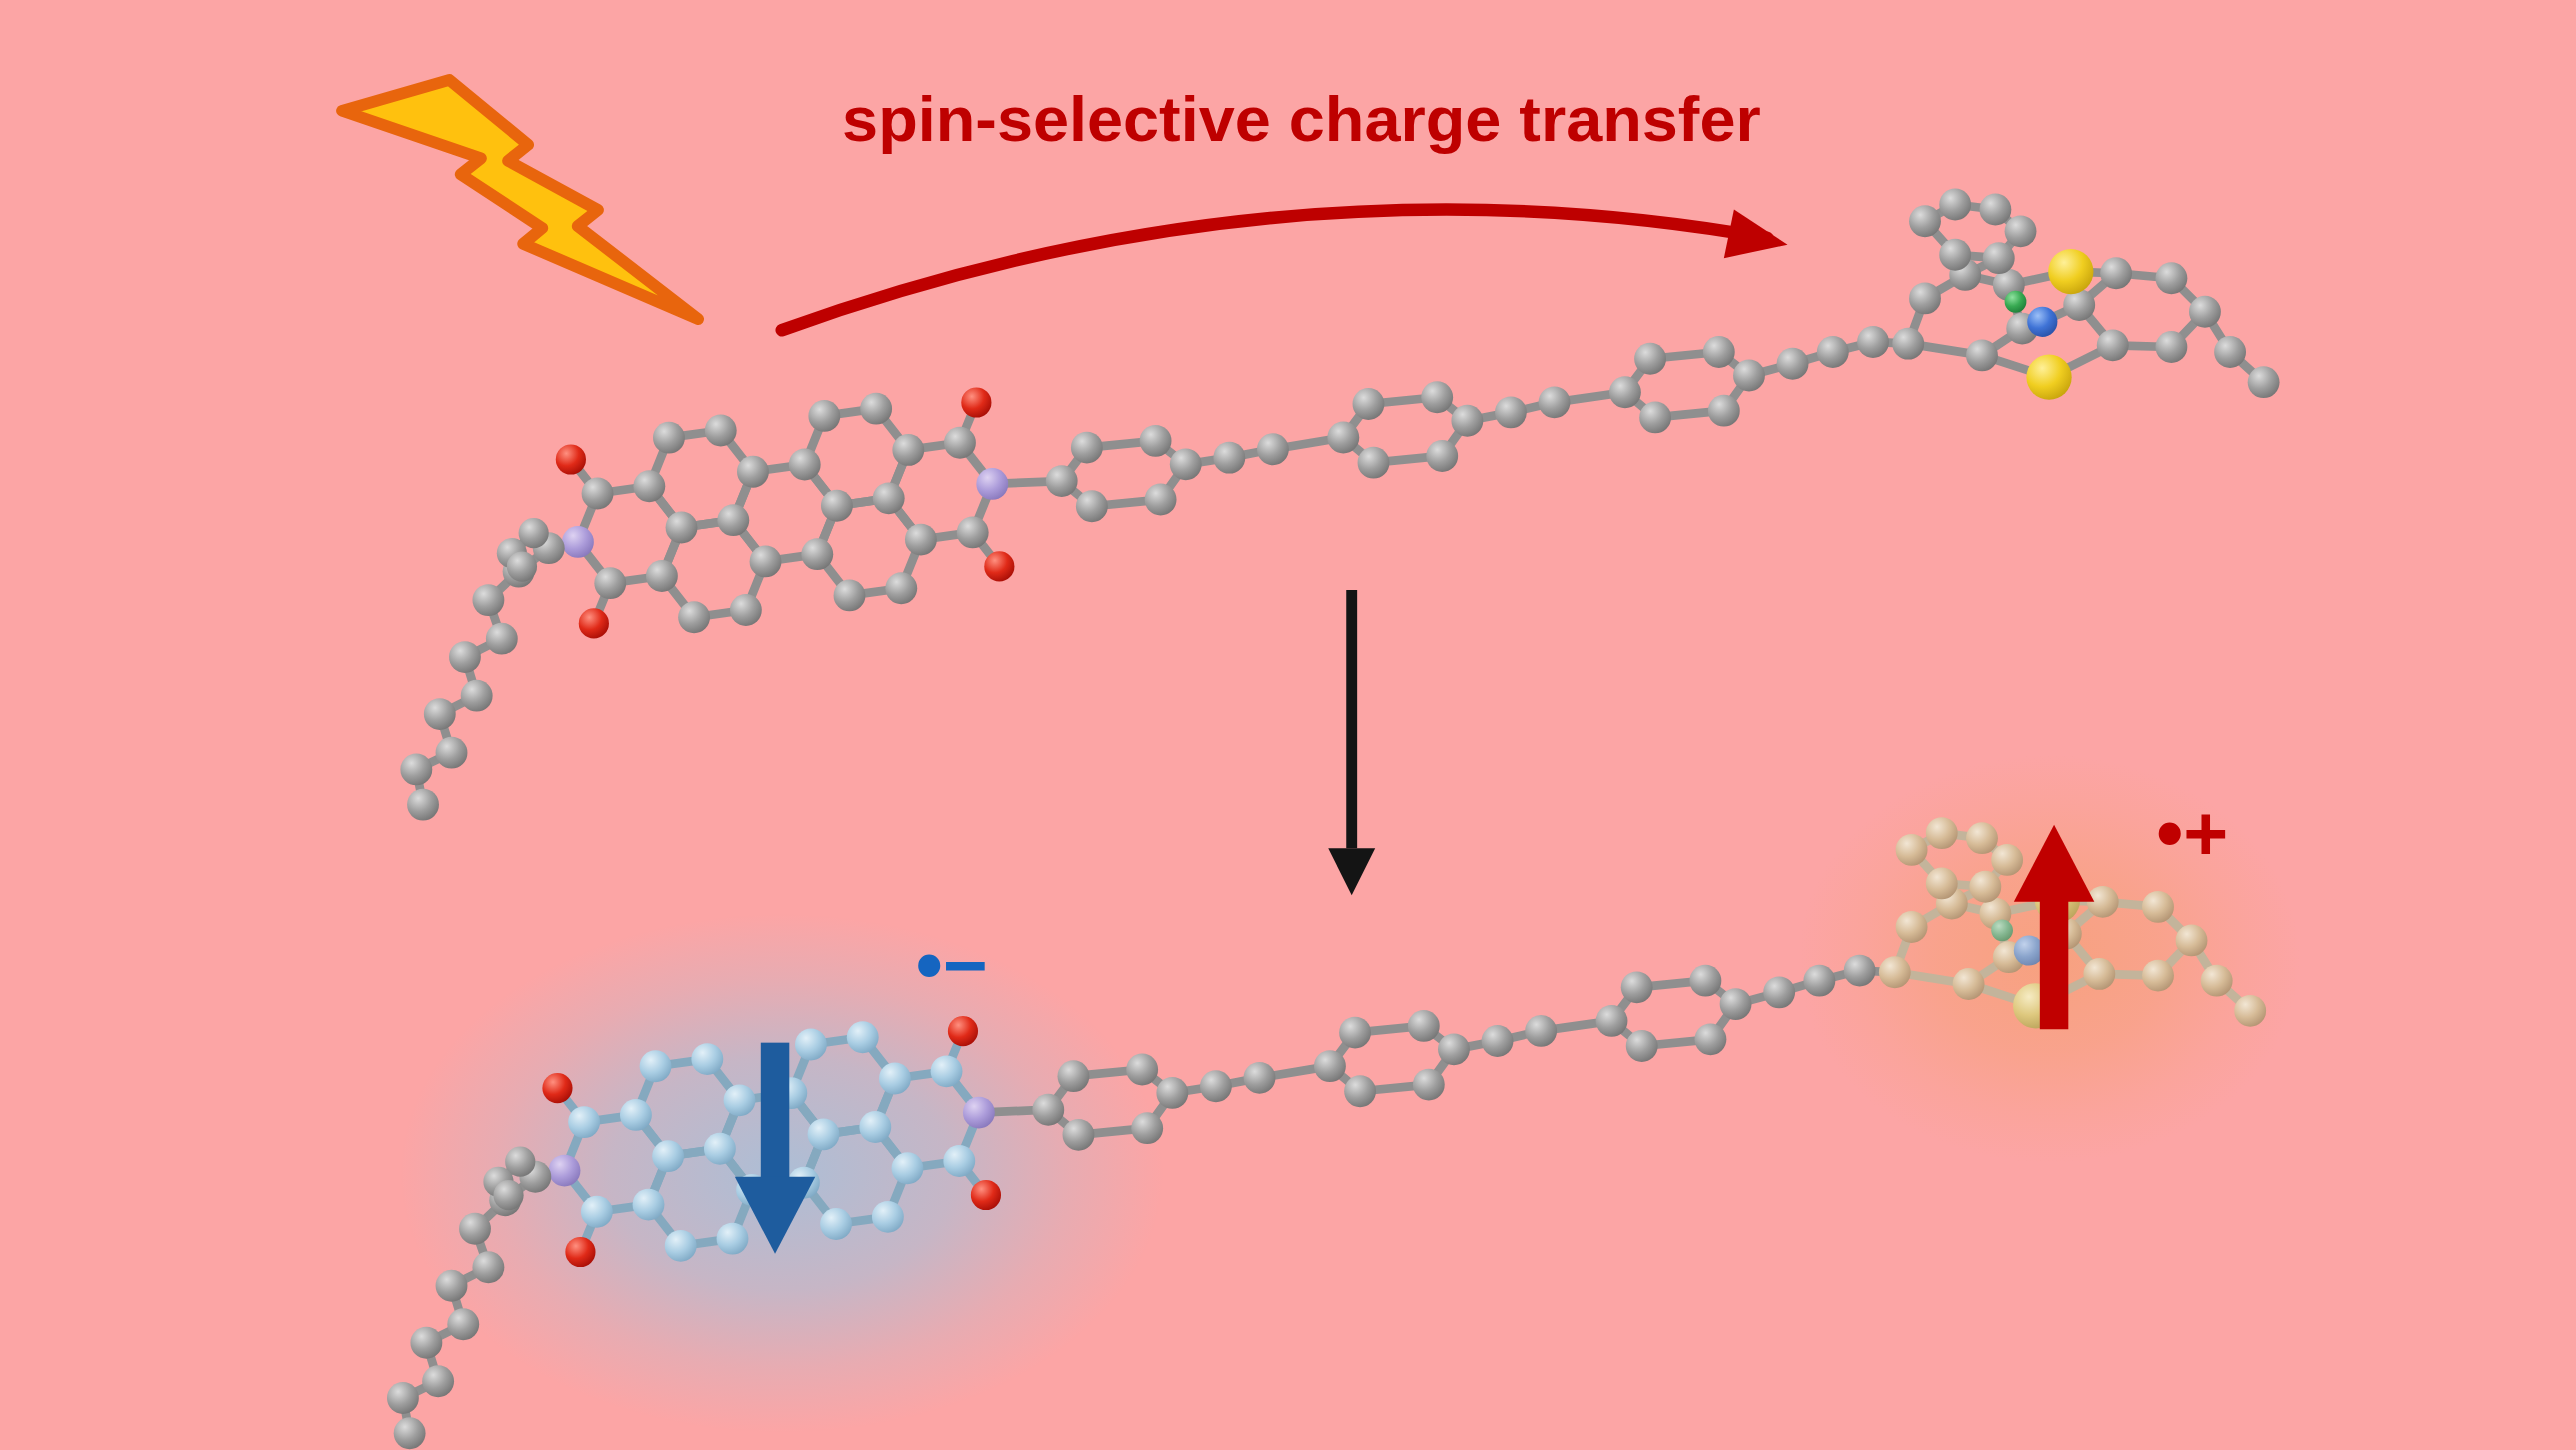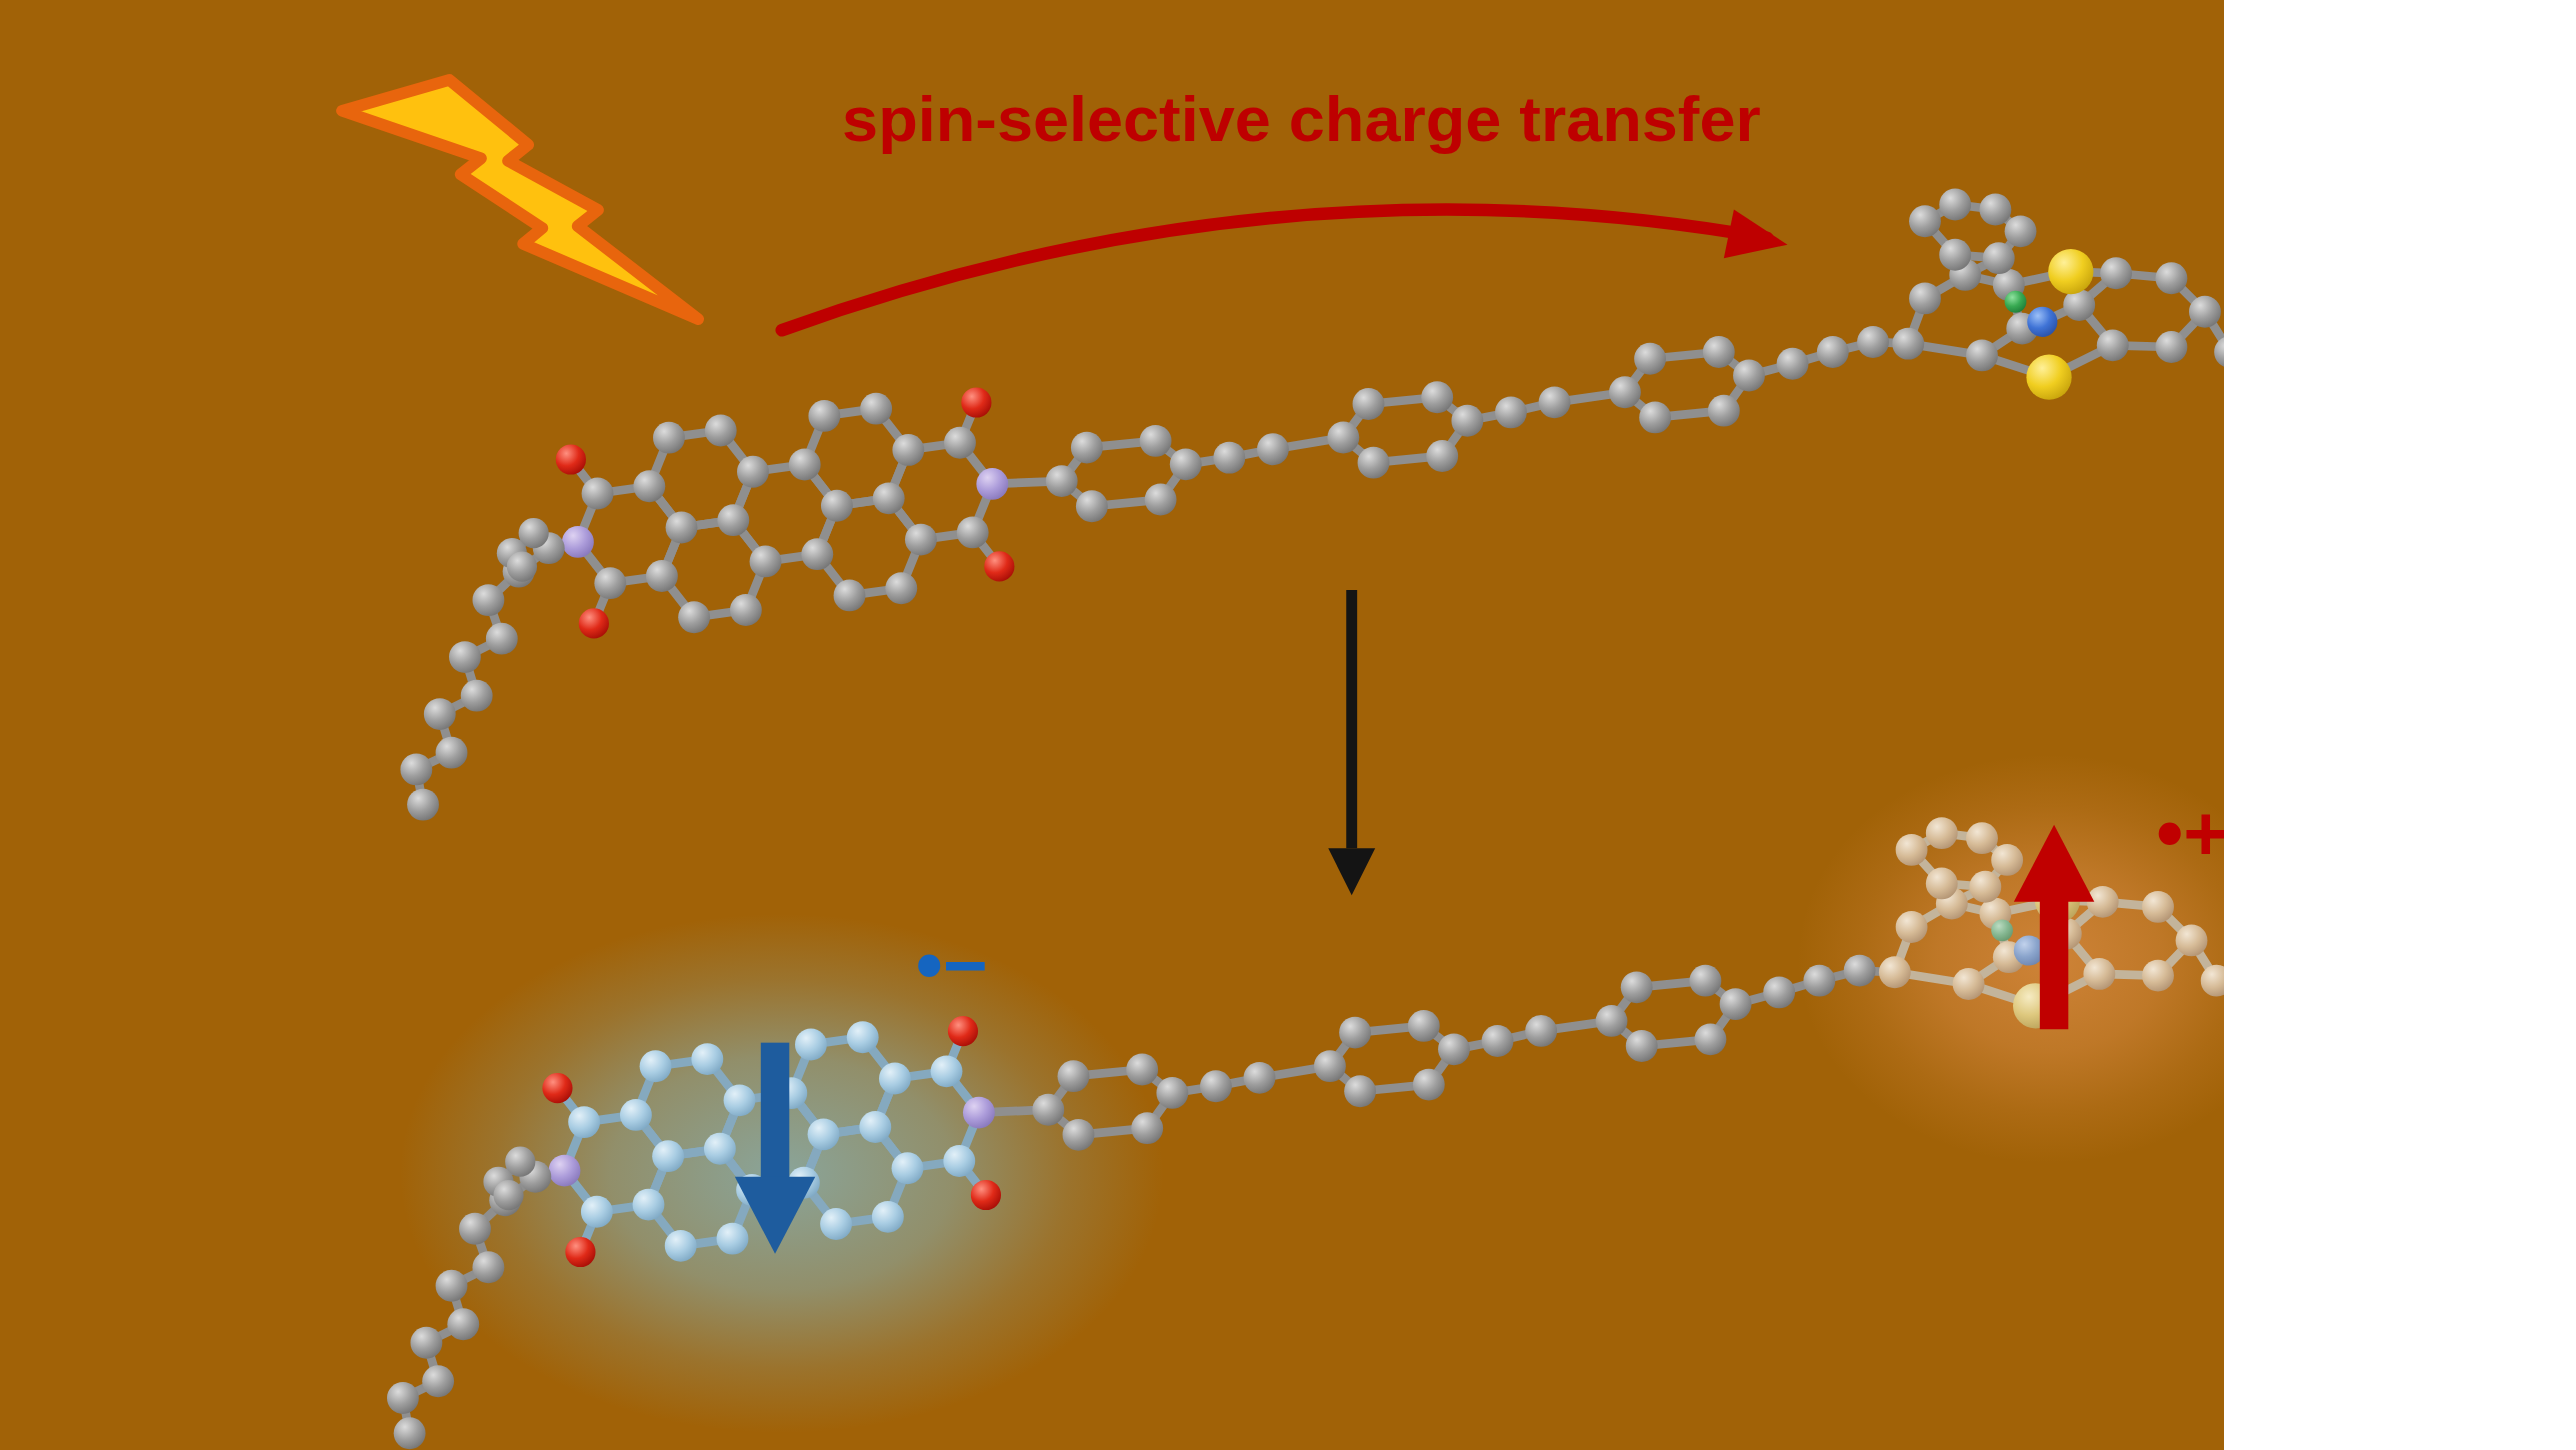--- a/index.html
+++ b/index.html
@@ -1,16 +1,16 @@
 <!DOCTYPE html>
 <html style="font-size:13px"><head>
 <meta charset="utf-8">
 <style>
   html,body{margin:0;padding:0;background:#ffffff;}
-  .stage{width:2224px;height:1450px;background:#a16207;overflow:hidden;}
+  .stage{width:2576px;height:1450px;background:#fca5a5;overflow:hidden;}
   svg{display:block;}
   text{font-family:"Liberation Sans", sans-serif;}
 </style>
 </head>
 <body>
 
 <div class="stage">
 <svg width="2576" height="1450" viewBox="0 0 1536 865">
   <defs>
     <radialGradient id="gC" cx="35%" cy="30%" r="75%">

